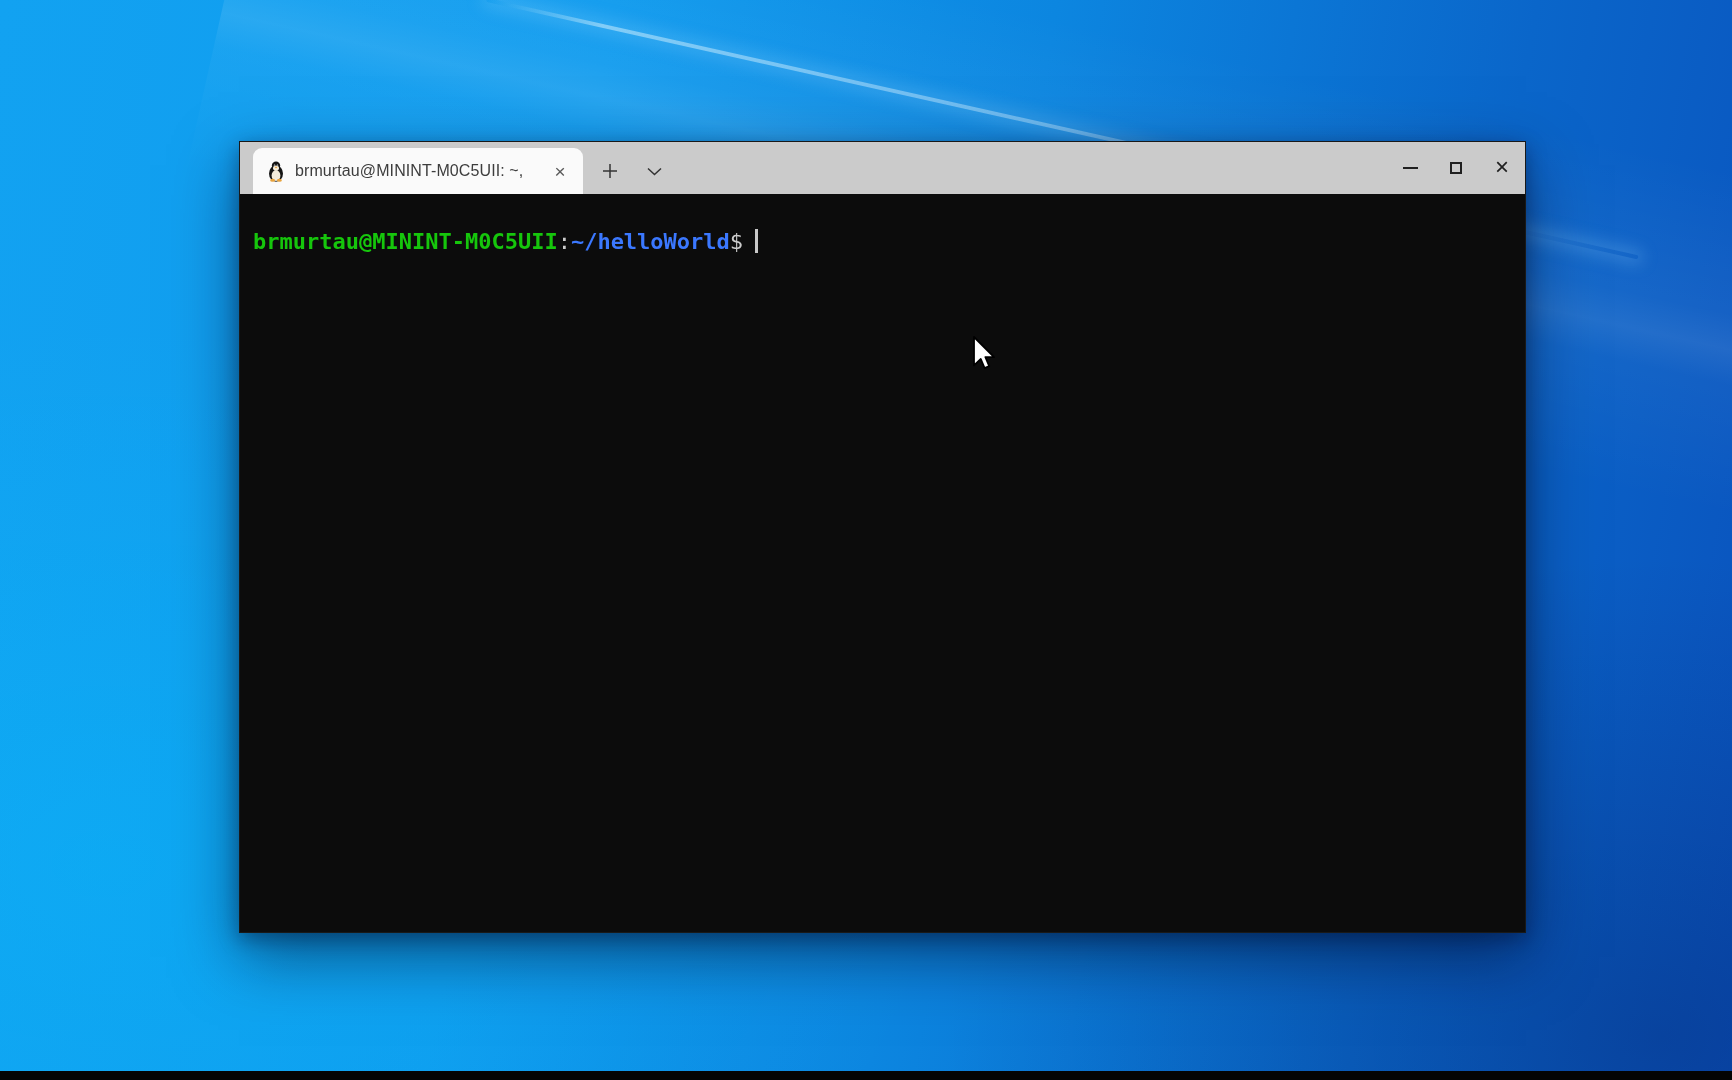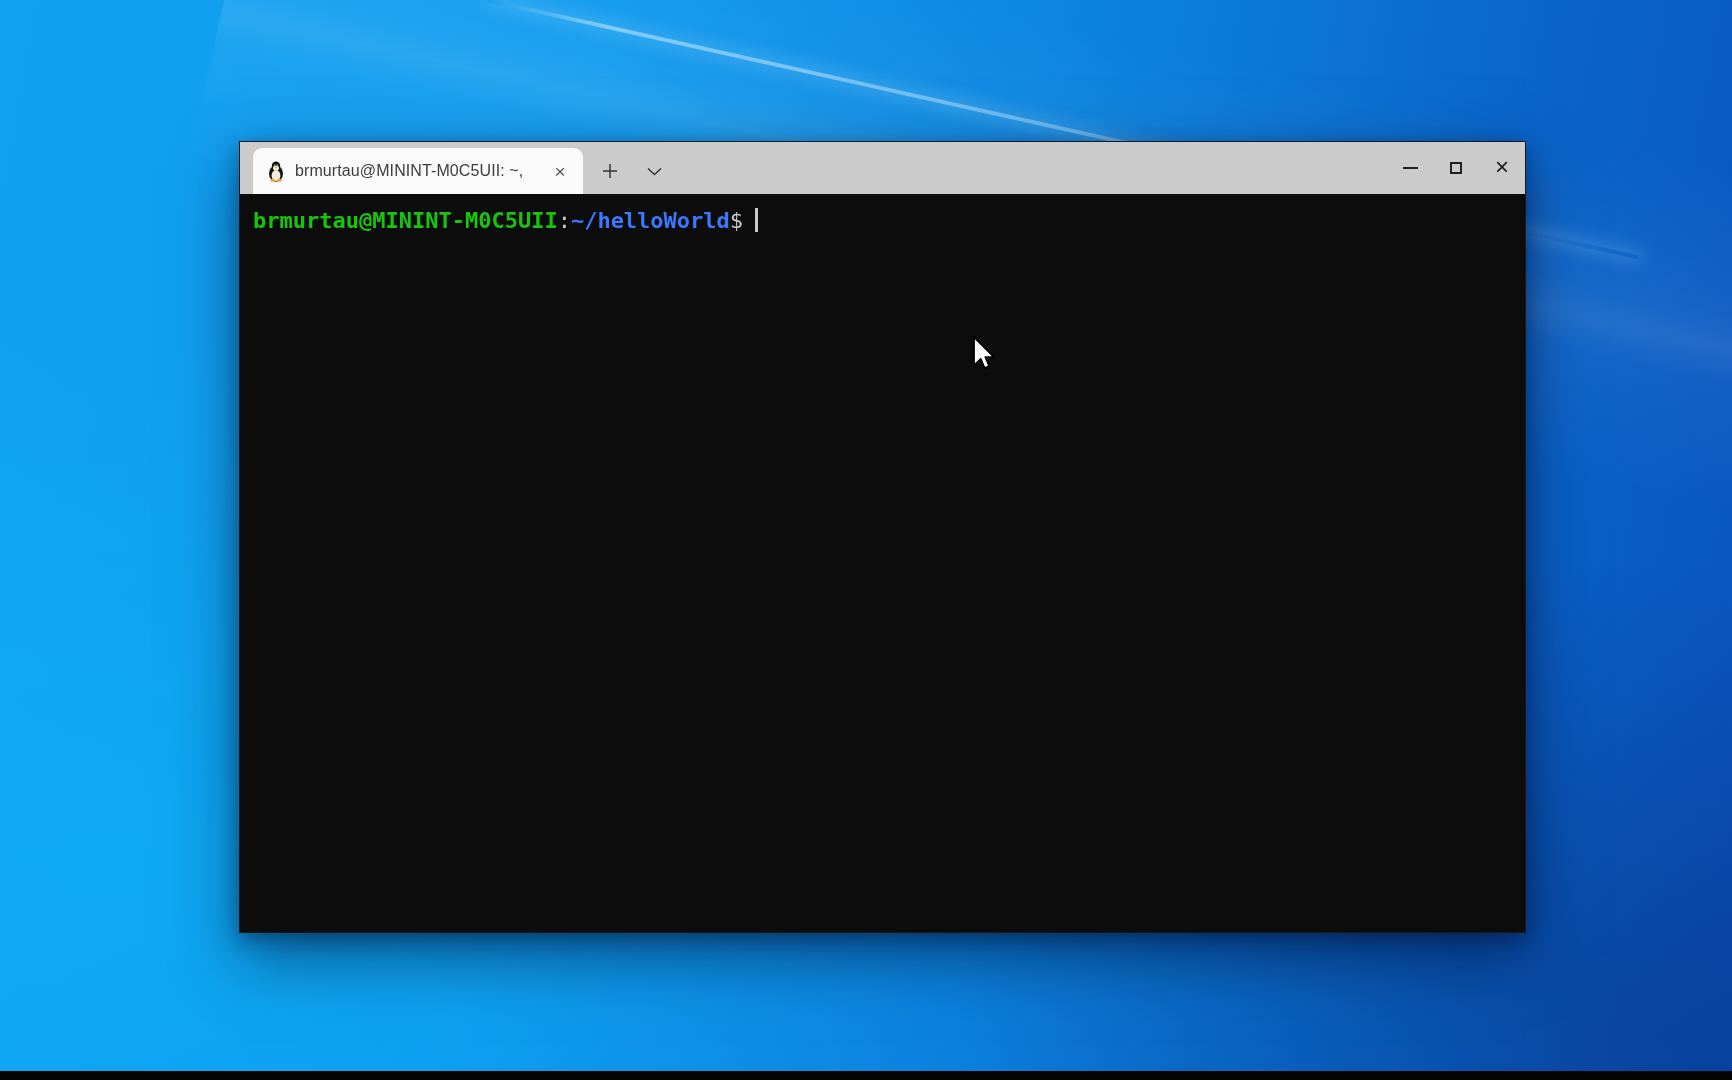--- a/index.html
+++ b/index.html
@@ -62,21 +62,21 @@
   .win-btn { width:46px; height:52px; display:flex; align-items:center; justify-content:center; }
   .glyph-min { width:15px; height:2px; background:#202020; }
   .glyph-max { width:12px; height:12px; border:2px solid #202020; }
   .glyph-close { font-size:24px; color:#202020; line-height:1; font-weight:400; margin-top:-2px; }
 
   
   .term {
     flex:1; background:#0c0c0c; padding:13px 8px 0 13px; overflow:hidden;
     font-family:"DejaVu Sans Mono", monospace; font-size:22px; line-height:27px;
   }
-  .prompt-line { white-space:pre; }
+  .prompt-line { white-space:pre;margin-top:21px; }
   .seg-green { color:#16c60c; font-weight:bold; }
   .seg-blue  { color:#3b78ff; font-weight:bold; }
   .seg-fg    { color:#cccccc; }
   .caret {
     display:inline-block; width:2.5px; height:24px; background:#c8c8c8;
     margin-left:12px; vertical-align:-4px;
   }
 
   .mouse-pointer { position:absolute; left:972px; top:336px; pointer-events:none; }
 </style>

